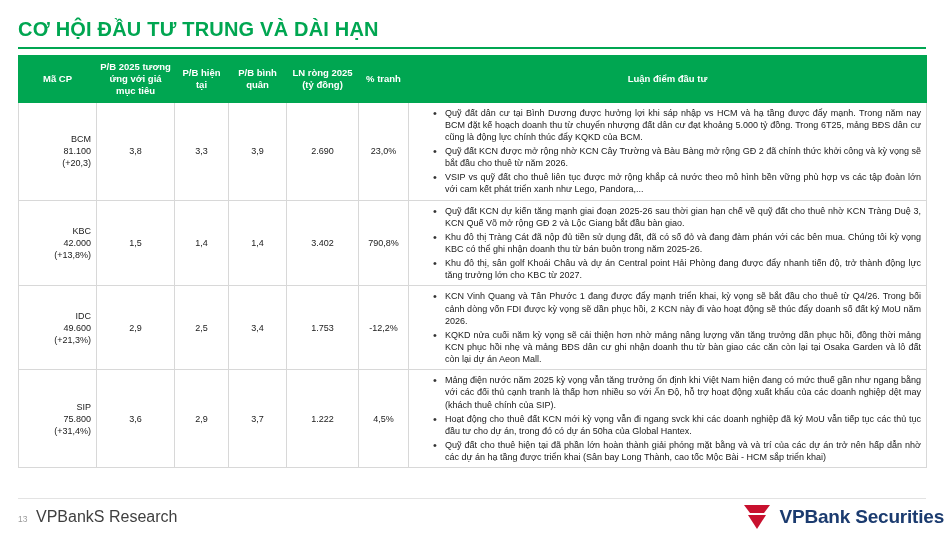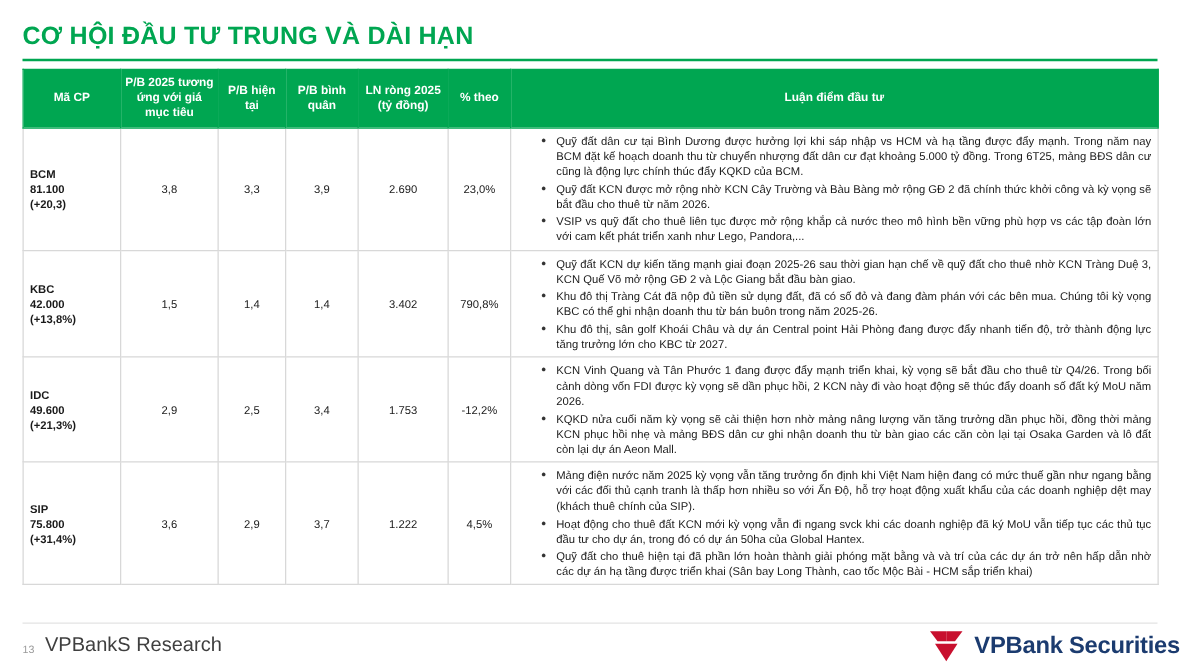--- a/index.html
+++ b/index.html
@@ -56,22 +56,22 @@
     line-height: 1.25;
   }
   table.maintable td {
     border: 1px solid #d8d8d8;
     font-size: 9px;
     vertical-align: middle;
     padding: 4px 5px;
     line-height: 1.35;
   }
   td.c-ticker {
-    text-align: left;
-    font-weight: bold;
+    text-align: right;
+    font-weight: normal;
     font-size: 9.5px;
     line-height: 1.45;
   }
   td.c-num { text-align: center; }
   td.c-bullets {
     text-align: left;
     vertical-align: middle;
     padding: 5px 6px 5px 4px;
   }
   ul.bl {
@@ -163,21 +163,21 @@
       <col style="width:50px">
       <col style="width:518px">
     </colgroup>
     <thead>
       <tr>
         <th>Mã CP</th>
         <th>P/B 2025 tương ứng với giá mục tiêu</th>
         <th>P/B hiện tại</th>
         <th>P/B bình quân</th>
         <th>LN ròng 2025 (tỷ đồng)</th>
-        <th>% theo</th>
+        <th>% tranh</th>
         <th>Luận điểm đầu tư</th>
       </tr>
     </thead>
     <tbody>
         <tr>
           <td class="c-ticker"><span>BCM</span><br><span>81.100</span><br><span>(+20,3)</span></td>
           <td class="c-num">3,8</td>
           <td class="c-num">3,3</td>
           <td class="c-num">3,9</td>
           <td class="c-num">2.690</td>

